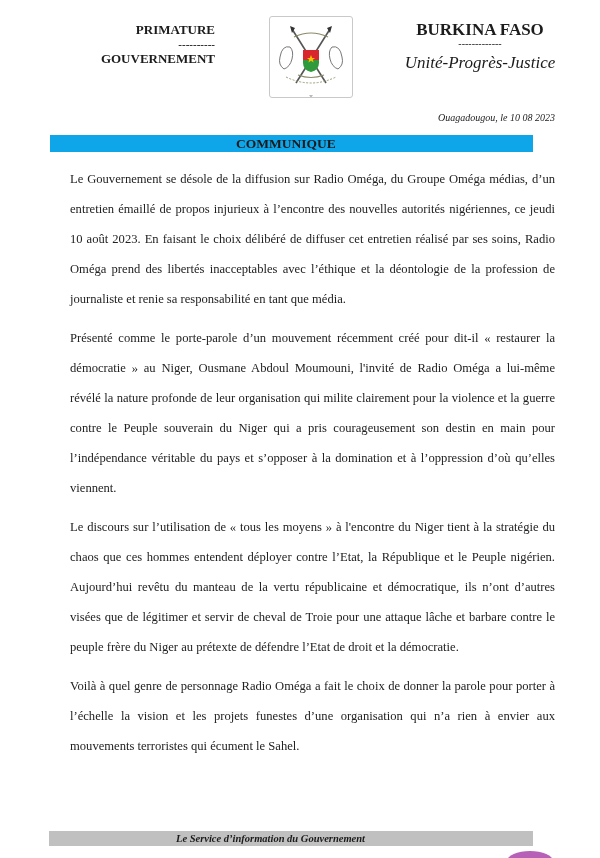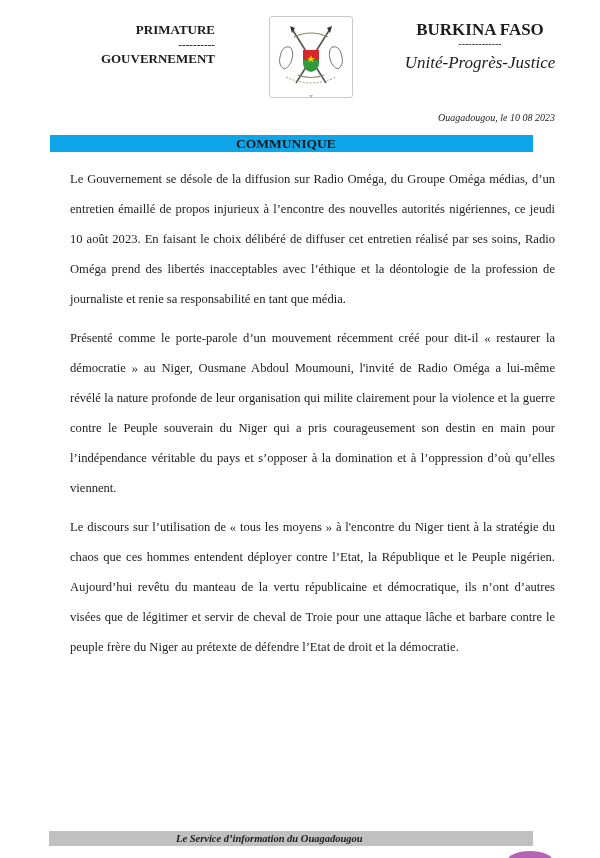--- a/index.html
+++ b/index.html
@@ -90,19 +90,20 @@
 <div class="date">Ouagadougou, le 10 08 2023</div>
 
 <div class="comm-bar">
   <span>COMMUNIQUE</span>
 </div>
 
 <div class="body-text">
   <p>Le Gouvernement se désole de la diffusion sur Radio Oméga, du Groupe Oméga médias, d’un entretien émaillé de propos injurieux à l’encontre des nouvelles autorités nigériennes, ce jeudi 10 août 2023. En faisant le choix délibéré de diffuser cet entretien réalisé par ses soins, Radio Oméga prend des libertés inacceptables avec l’éthique et la déontologie de la profession de journaliste et renie sa responsabilité en tant que média.</p>
   <p>Présenté comme le porte-parole d’un mouvement récemment créé pour dit-il « restaurer la démocratie » au Niger, Ousmane Abdoul Moumouni, l'invité de Radio Oméga a lui-même révélé la nature profonde de leur organisation qui milite clairement pour la violence et la guerre contre le Peuple souverain du Niger qui a pris courageusement son destin en main pour l’indépendance véritable du pays et s’opposer à la domination et à l’oppression d’où qu’elles viennent.</p>
   <p>Le discours sur l’utilisation de « tous les moyens » à l'encontre du Niger tient à la stratégie du chaos que ces hommes entendent déployer contre l’Etat, la République et le Peuple nigérien. Aujourd’hui revêtu du manteau de la vertu républicaine et démocratique, ils n’ont d’autres visées que de légitimer et servir de cheval de Troie pour une attaque lâche et barbare contre le peuple frère du Niger au prétexte de défendre l’Etat de droit et la démocratie.</p>
+  <p>Voilà à quel genre de personnage Radio Oméga a fait le choix de donner la parole pour porter à l’échelle la vision et les projets funestes d’une organisation qui n’a rien à envier aux mouvements terroristes qui écument le Sahel.</p>
 </div>
 
 <div class="foot-bar">
-  <span>Le Service d’information du Ouagadougou</span>
+  <span>Le Service d’information du Gouvernement</span>
 </div>
 
 <div class="pink-blob"></div>
 
 </body></html>

